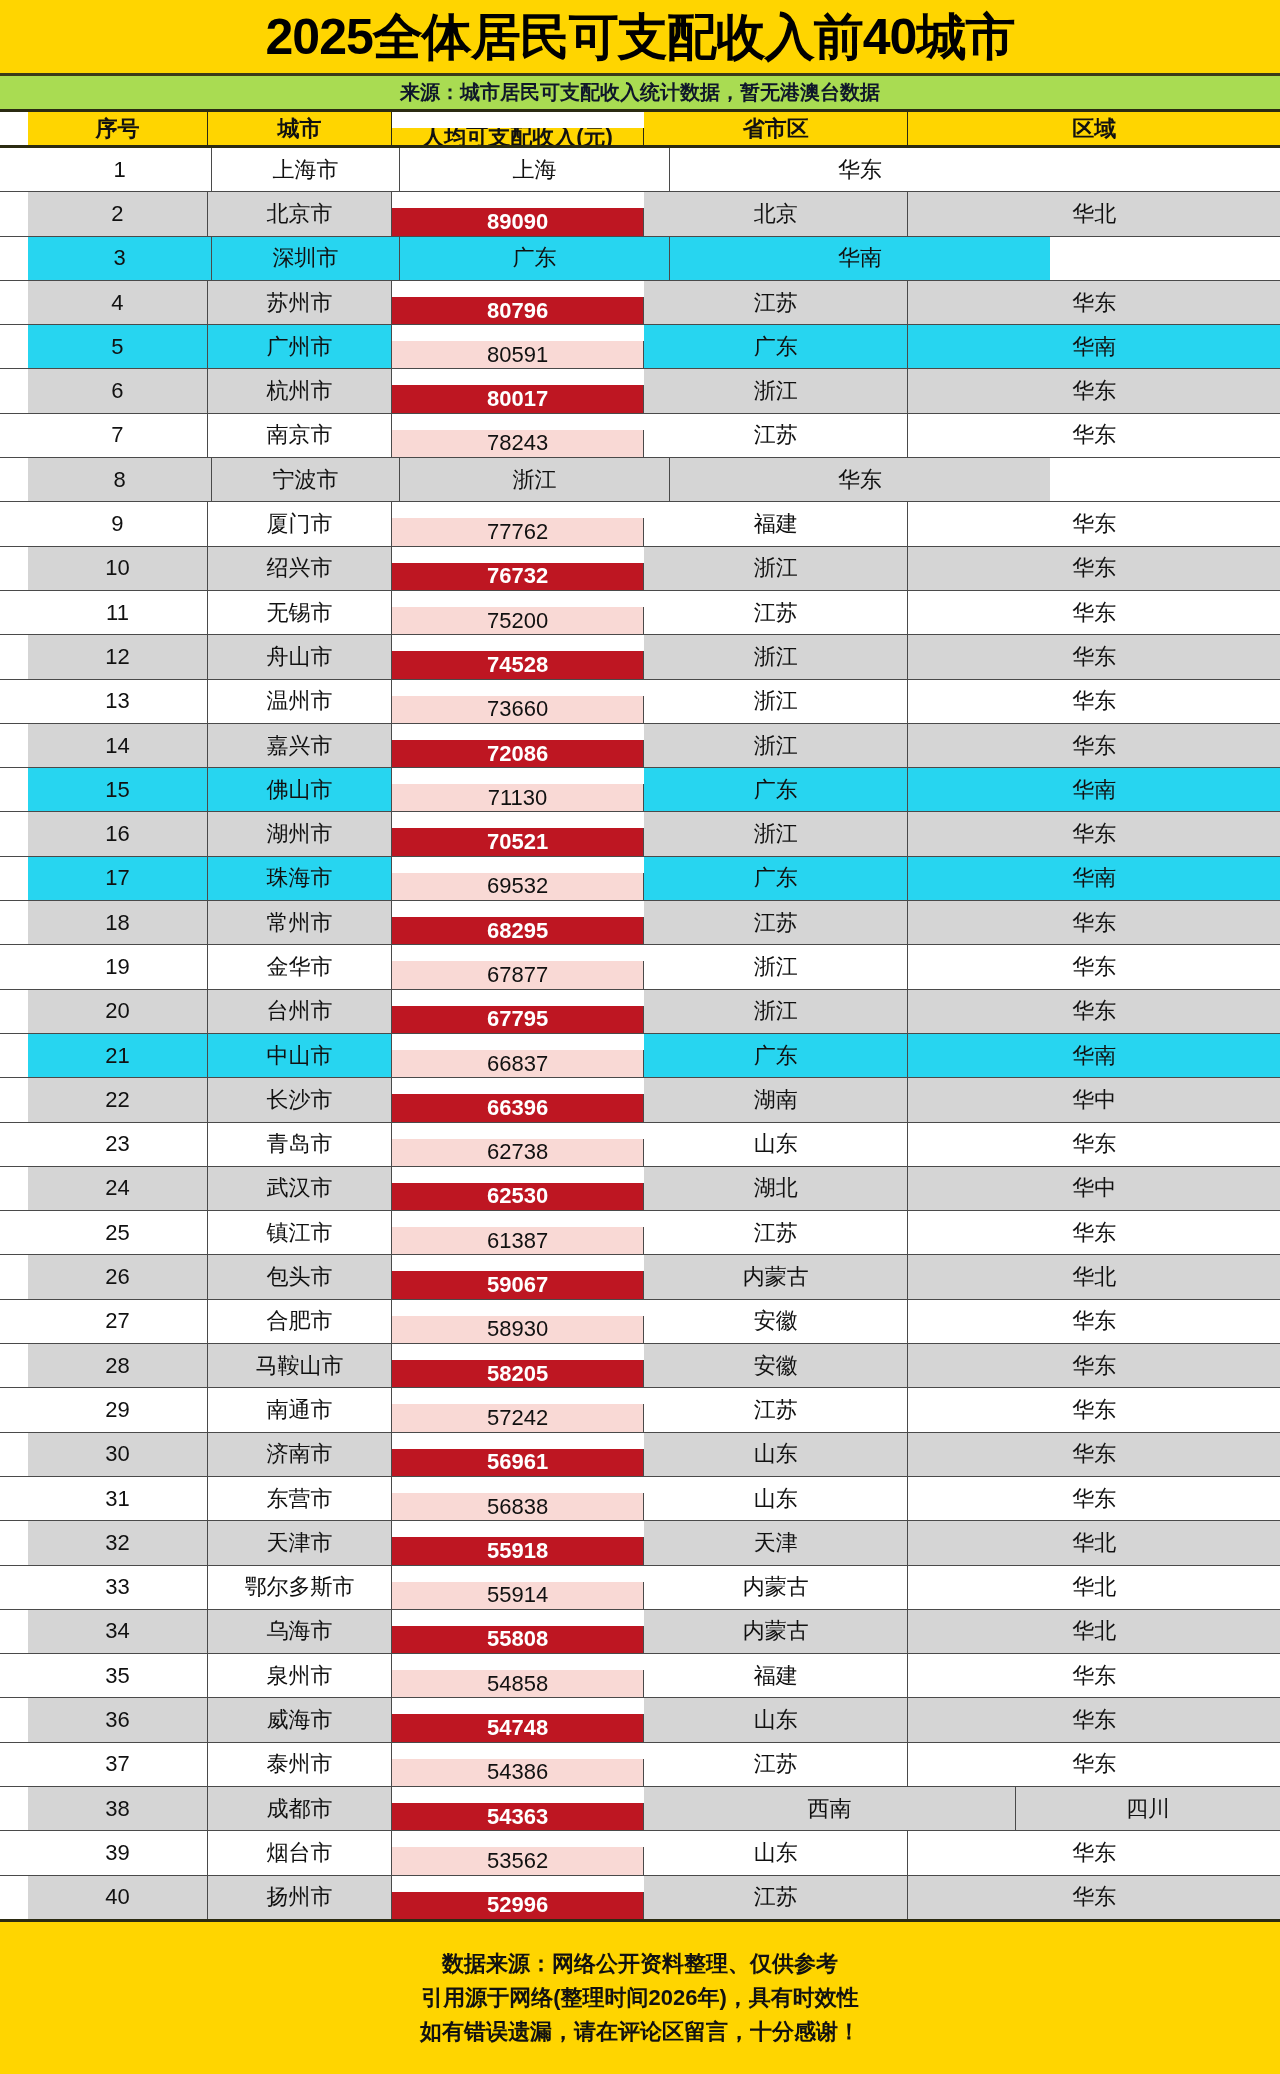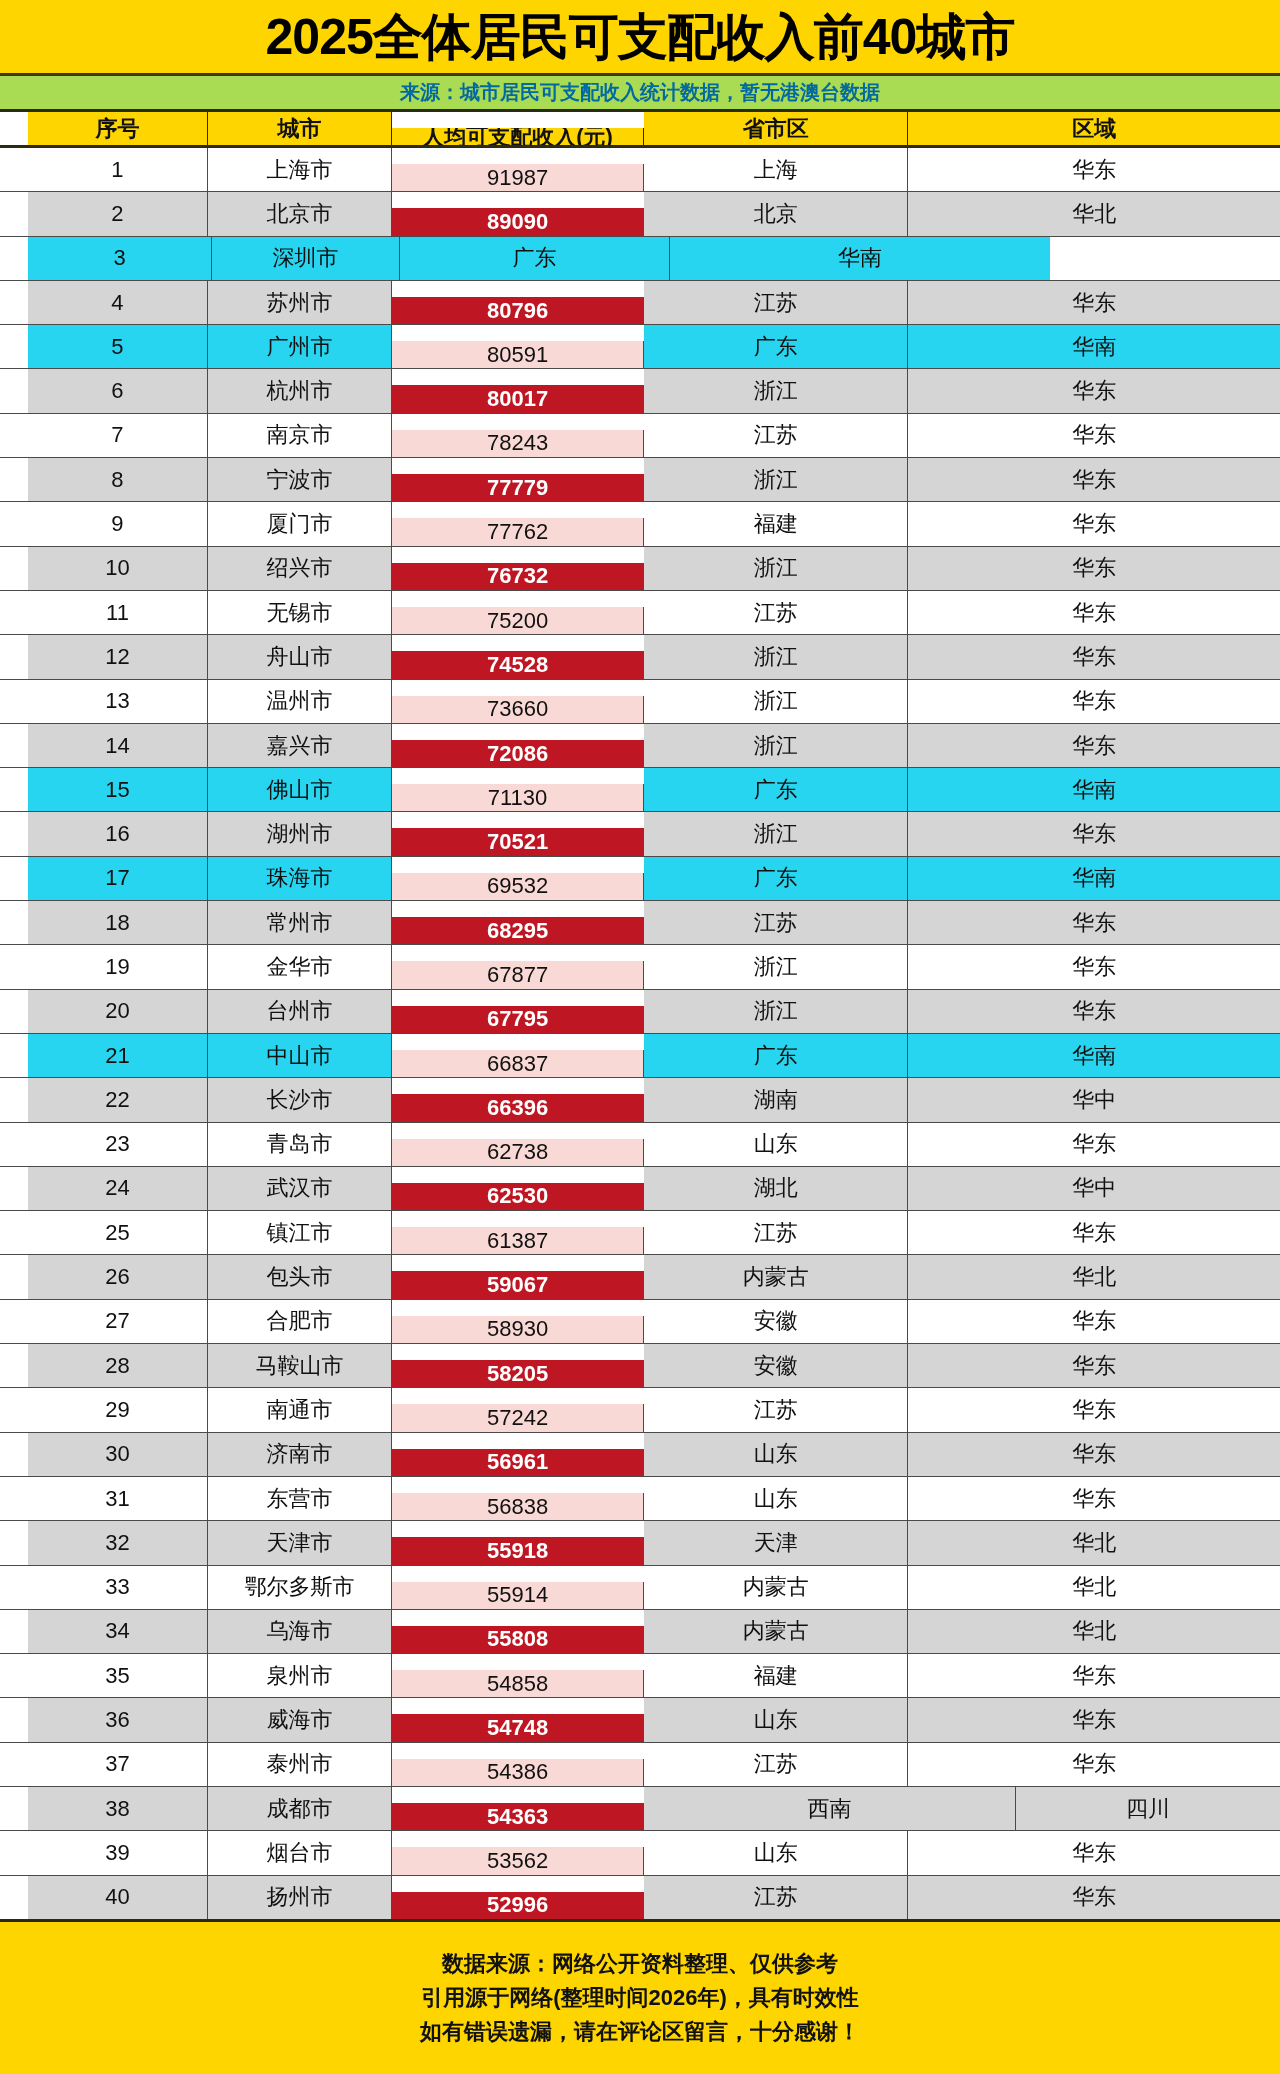--- a/index.html
+++ b/index.html
@@ -48,21 +48,21 @@
     height: 36px;
     display: flex;
     align-items: center;
     justify-content: center;
     border-bottom: 3px solid #2b2b12;
     box-sizing: border-box;
   }
   .source-banner .source-text {
     font-size: 20px;
     font-weight: bold;
-    color: #0369a1;
+    color: #0f172a;
     white-space: nowrap;
   }
 
   
   .table {
     flex: 1 1 auto;
     display: flex;
     flex-direction: column;
     border-bottom: 3px solid #2b2b12;
     box-sizing: border-box;
@@ -152,21 +152,20 @@
     <div class="row header-row">
       <div class="cell c-rank">序号</div>
       <div class="cell c-city">城市</div>
       <div class="cell c-income">人均可支配收入(元)</div>
       <div class="cell c-prov">省市区</div>
       <div class="cell c-region">区域</div>
     </div>
   <div class="row bg-white">
         <div class="cell c-rank">1</div>
         <div class="cell c-city">上海市</div>
-        <div class="cell c-income inc-light">91987</div>
         <div class="cell c-prov">上海</div>
         <div class="cell c-region">华东</div>
       </div>
       <div class="row bg-grey">
         <div class="cell c-rank">2</div>
         <div class="cell c-city">北京市</div>
         <div class="cell c-income inc-dark">89090</div>
         <div class="cell c-prov">北京</div>
         <div class="cell c-region">华北</div>
       </div>
@@ -200,21 +199,20 @@
       <div class="row bg-white">
         <div class="cell c-rank">7</div>
         <div class="cell c-city">南京市</div>
         <div class="cell c-income inc-light">78243</div>
         <div class="cell c-prov">江苏</div>
         <div class="cell c-region">华东</div>
       </div>
       <div class="row bg-grey">
         <div class="cell c-rank">8</div>
         <div class="cell c-city">宁波市</div>
-        <div class="cell c-income inc-dark">77779</div>
         <div class="cell c-prov">浙江</div>
         <div class="cell c-region">华东</div>
       </div>
       <div class="row bg-white">
         <div class="cell c-rank">9</div>
         <div class="cell c-city">厦门市</div>
         <div class="cell c-income inc-light">77762</div>
         <div class="cell c-prov">福建</div>
         <div class="cell c-region">华东</div>
       </div>

